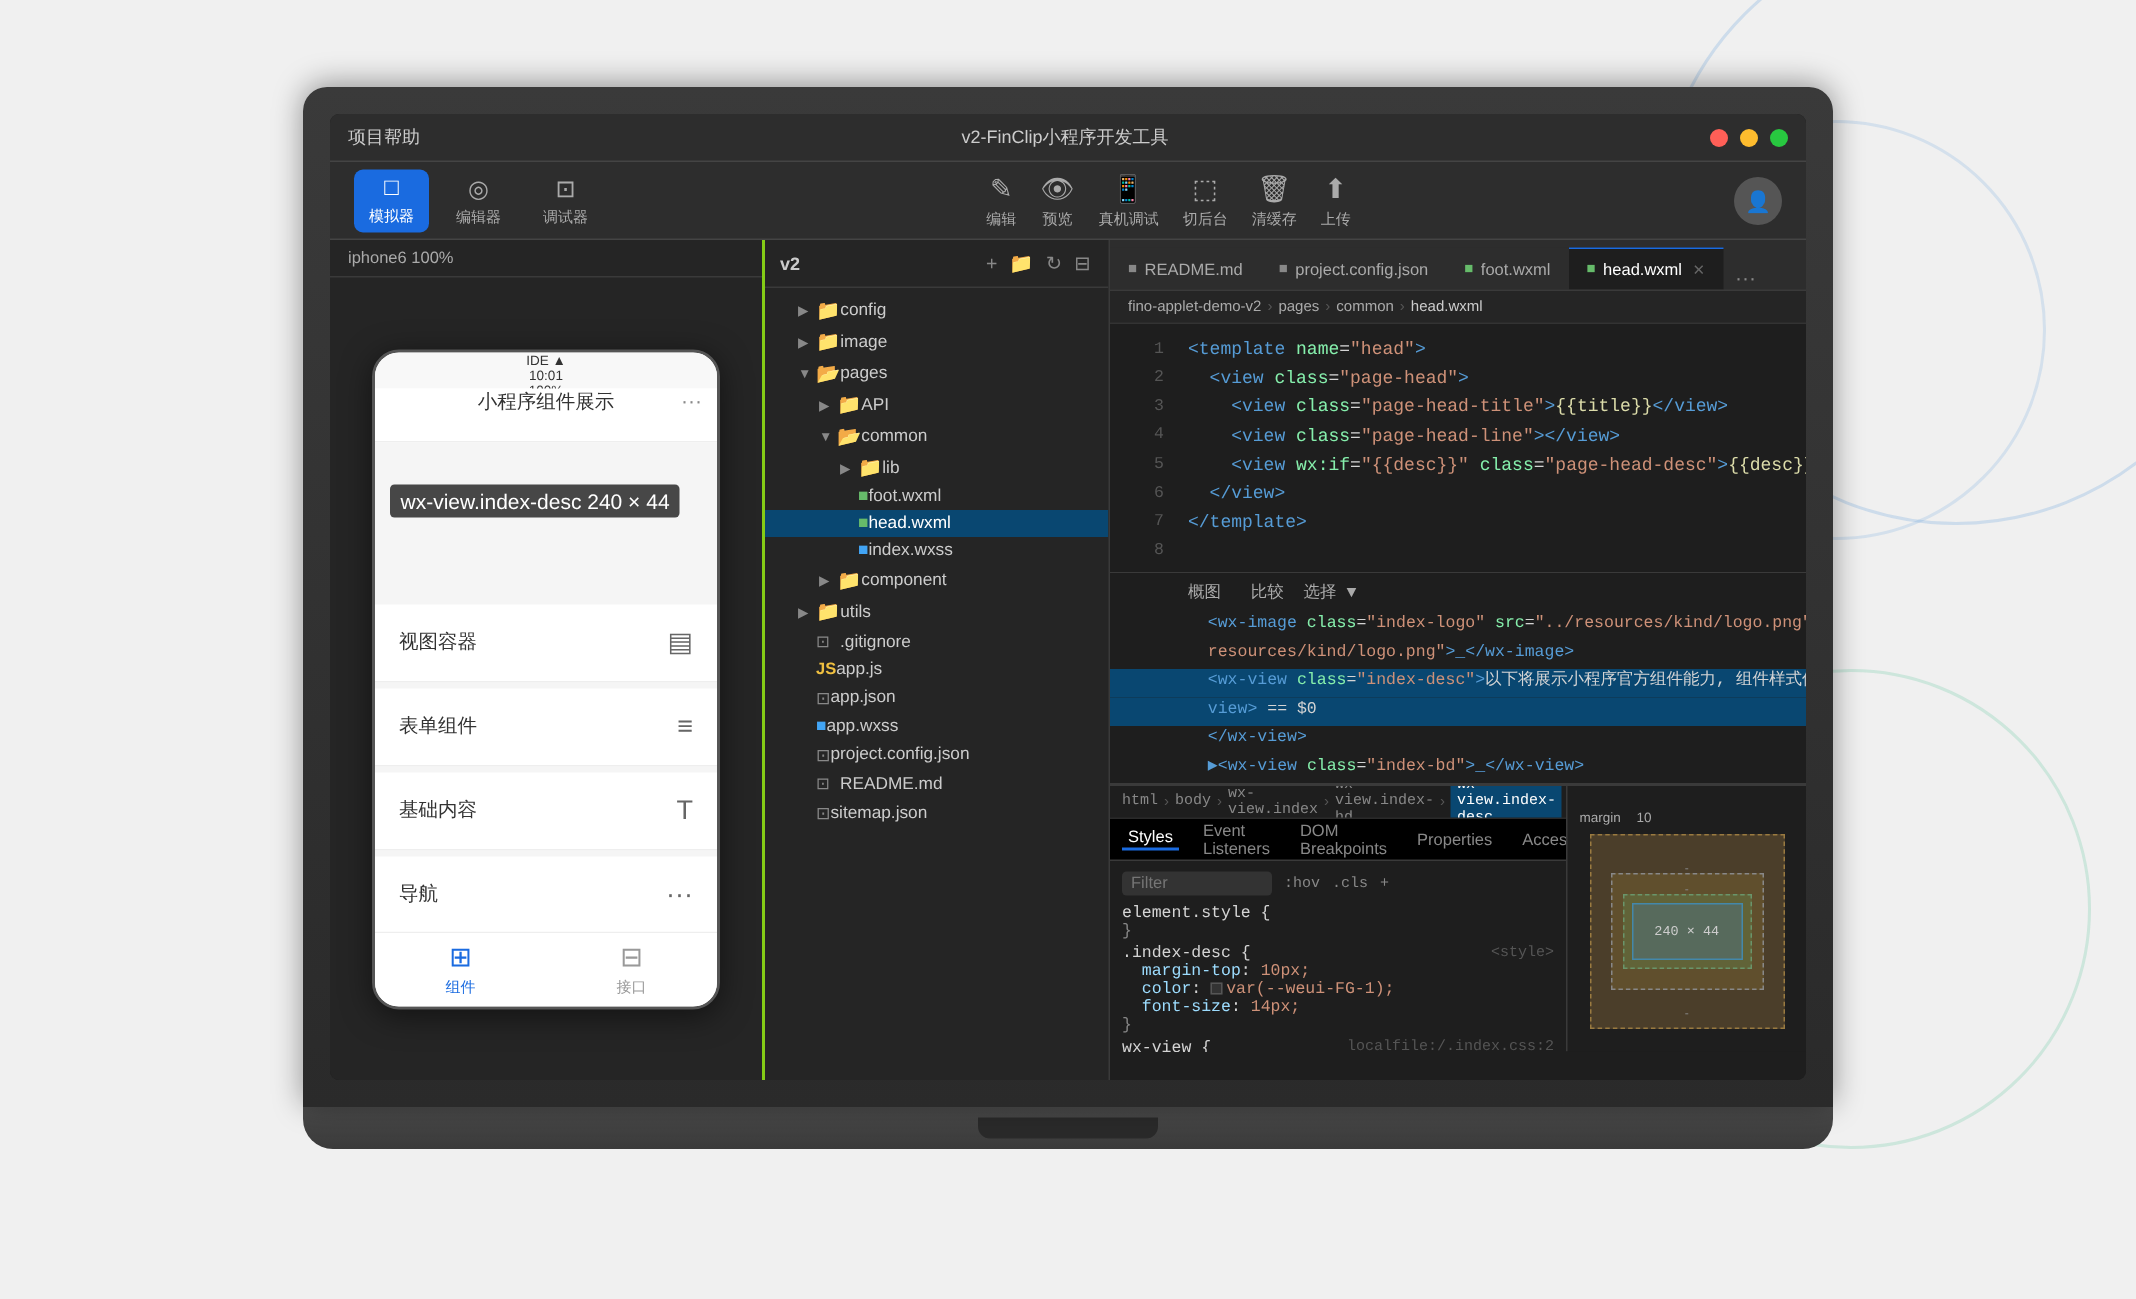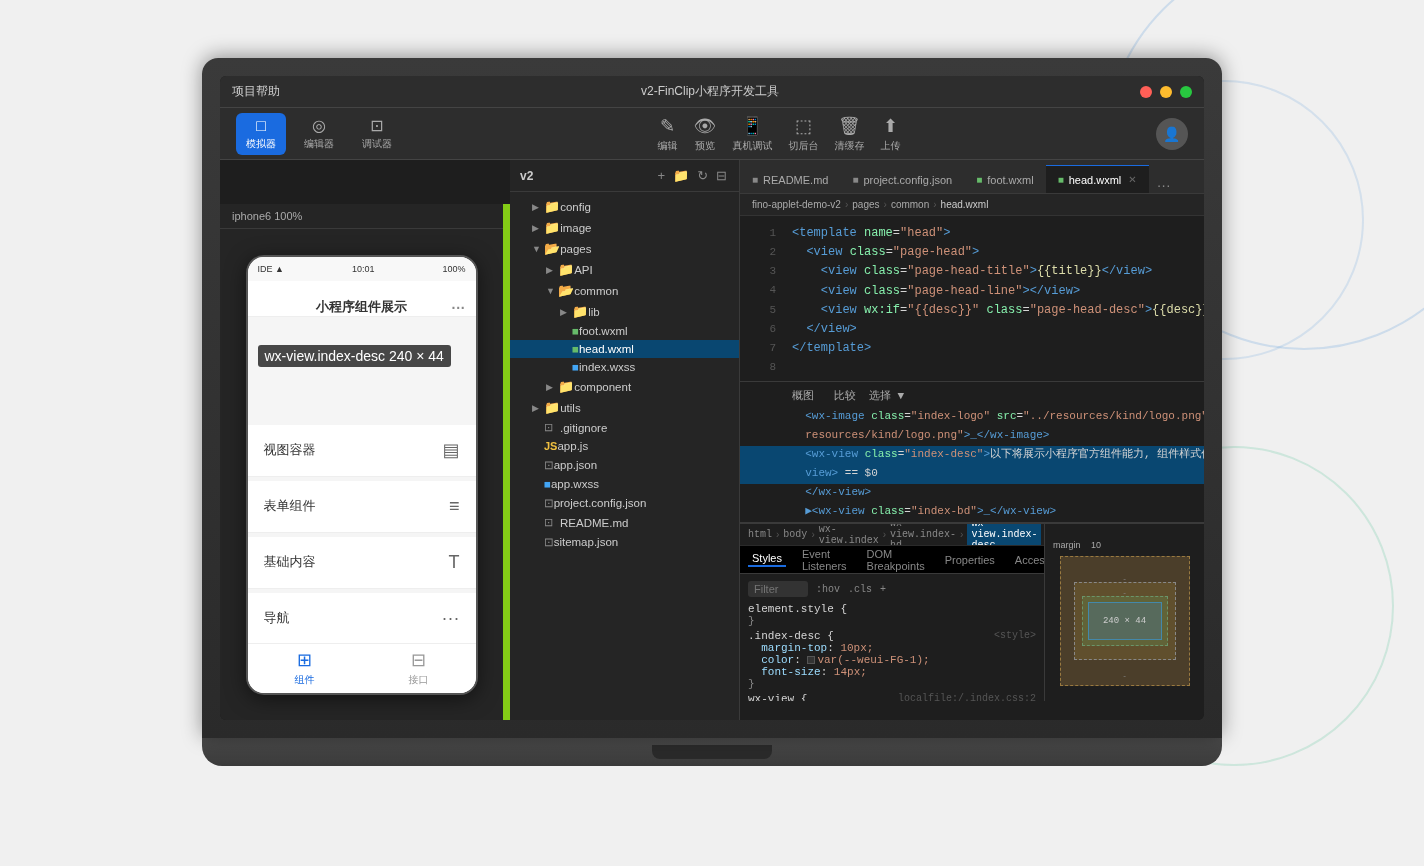--- a/index.html
+++ b/index.html
@@ -191,25 +191,24 @@
     .main-area {
       flex: 1;
       display: flex;
       overflow: hidden;
     }
 
     
     .simulator-panel {
       width: 290px;
       background: #252525;
-      border-right: 7px solid #84cc16;
-      display: flex;
-      flex-direction: column;
-      flex-shrink: 0;
-      margin-top: 44px;
+      border-right: 2px solid #84cc16;
+      display: flex;
+      flex-direction: column;
+      flex-shrink: 0;
     }
     .simulator-header {
       padding: 6px 12px;
       font-size: 11px;
       color: #aaa;
       border-bottom: 1px solid #3a3a3a;
     }
     .simulator-screen-wrap {
       flex: 1;
       display: flex;
@@ -231,30 +230,31 @@
     .phone-status-bar {
       height: 24px;
       background: #f8f8f8;
       display: flex;
       align-items: center;
       justify-content: space-between;
       padding: 0 10px;
       font-size: 9px;
       color: #333;
       flex-shrink: 0;
+      flex-direction: column;
     }
     .phone-nav-bar {
       height: 36px;
       background: #fff;
       display: flex;
-      align-items: flex-end;
+      align-items: flex-start;
       justify-content: center;
       font-size: 13px;
       color: #333;
-      font-weight: 700;
+      font-weight: 400;
       border-bottom: 1px solid #eee;
       flex-shrink: 0;
       position: relative;
     }
     .phone-nav-dots {
       position: absolute;
       right: 10px;
       font-size: 14px;
       color: #888;
     }
@@ -575,21 +575,21 @@
       padding: 3px 0;
     }
     .filter-input {
       background: #333;
       border: none;
       outline: none;
       color: #ccc;
       font-size: 11px;
       padding: 2px 6px;
       border-radius: 3px;
-      width: 60px;
+      width: 100px;
     }
     .filter-hint { color: #888; font-size: 10px; }
     .style-rule { margin: 3px 0; }
     .style-selector { color: #d4d4d4; }
     .style-brace { color: #888; }
     .style-property { color: #9cdcfe; }
     .style-value { color: #ce9178; }
     .style-source { float: right; color: #555; font-size: 10px; }
     .style-color-swatch {
       display: inline-block;

